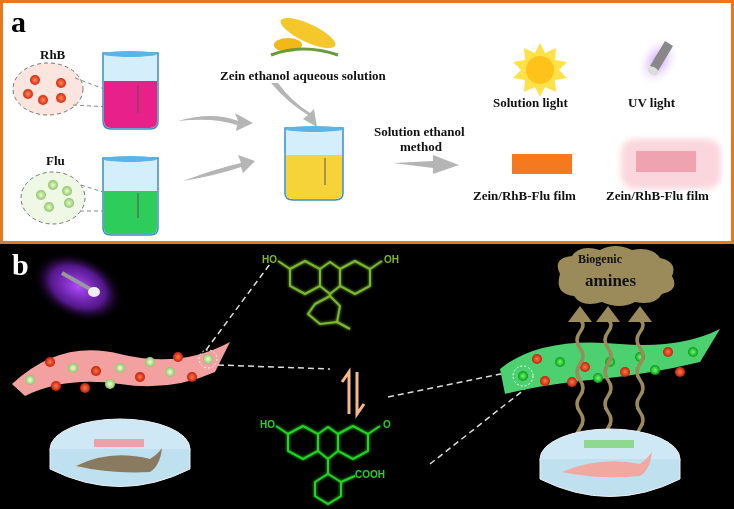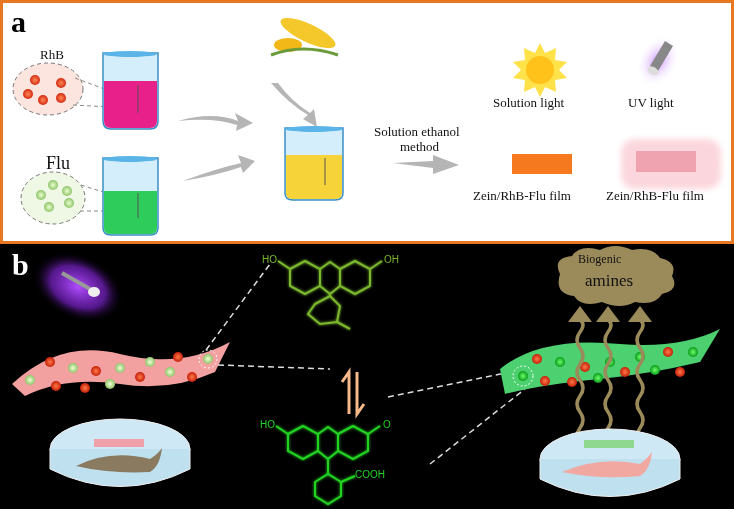--- a/index.html
+++ b/index.html
@@ -1,19 +1,19 @@
 <!DOCTYPE html>
 <html><head>
 <meta charset="utf-8">
 <style>
   html,body{margin:0;padding:0;background:#fff;}
   body{width:734px;height:509px;position:relative;overflow:hidden;font-family:"Liberation Serif","DejaVu Serif",serif;}
   #panel-a{position:absolute;left:0;top:0;width:728px;height:238px;border:3px solid #e87722;background:#fff;}
   #panel-b{position:absolute;left:0;top:244px;width:734px;height:265px;background:#000;}
-  .lbl{position:absolute;font-weight:normal;color:#111;white-space:nowrap;}
+  .lbl{position:absolute;font-weight:bold;color:#111;white-space:nowrap;}
   .panel-letter{position:absolute;font-weight:bold;font-size:30px;line-height:30px;}
   svg{position:absolute;left:0;top:0;}
 </style>
 </head>
 <body>
 
 <div id="panel-a">
   <svg width="728" height="238">
     <defs>
       <radialGradient id="redball">
@@ -99,21 +99,22 @@
       <ellipse cx="650" cy="68" rx="6" ry="4" fill="#ddd" transform="rotate(30 650 68)"></ellipse>
     </g>
 
     <rect x="509" y="151" width="60" height="20" fill="#f57a1f"></rect>
     <rect x="618" y="136" width="100" height="50" rx="14" fill="#fbd6dd" filter="url(#blur3)"></rect>
     <rect x="633" y="148" width="60" height="21" fill="#efa3b0"></rect>
   </svg>
 
   <div class="panel-letter" style="left:8px;top:4px;">a</div>
   <div class="lbl" style="left:37px;top:44px;font-size:13px;">RhB</div>
-  <div class="lbl" style="left:43px;top:150px;font-size:18px;">Flu</div>
+  <div class="lbl" style="left:43px;top:150px;font-size:13px;">Flu</div>
+  <div class="lbl" style="left:217px;top:65px;font-size:13px;">Zein ethanol aqueous solution</div>
   <div class="lbl" style="left:371px;top:121px;font-size:13px;">Solution ethanol</div>
   <div class="lbl" style="left:397px;top:136px;font-size:13px;">method</div>
   <div class="lbl" style="left:490px;top:92px;font-size:13px;">Solution light</div>
   <div class="lbl" style="left:625px;top:92px;font-size:13px;">UV light</div>
   <div class="lbl" style="left:470px;top:185px;font-size:13px;">Zein/RhB-Flu film</div>
   <div class="lbl" style="left:603px;top:185px;font-size:13px;">Zein/RhB-Flu film</div>
 </div>
 
 <div id="panel-b">
   <svg width="734" height="265">

